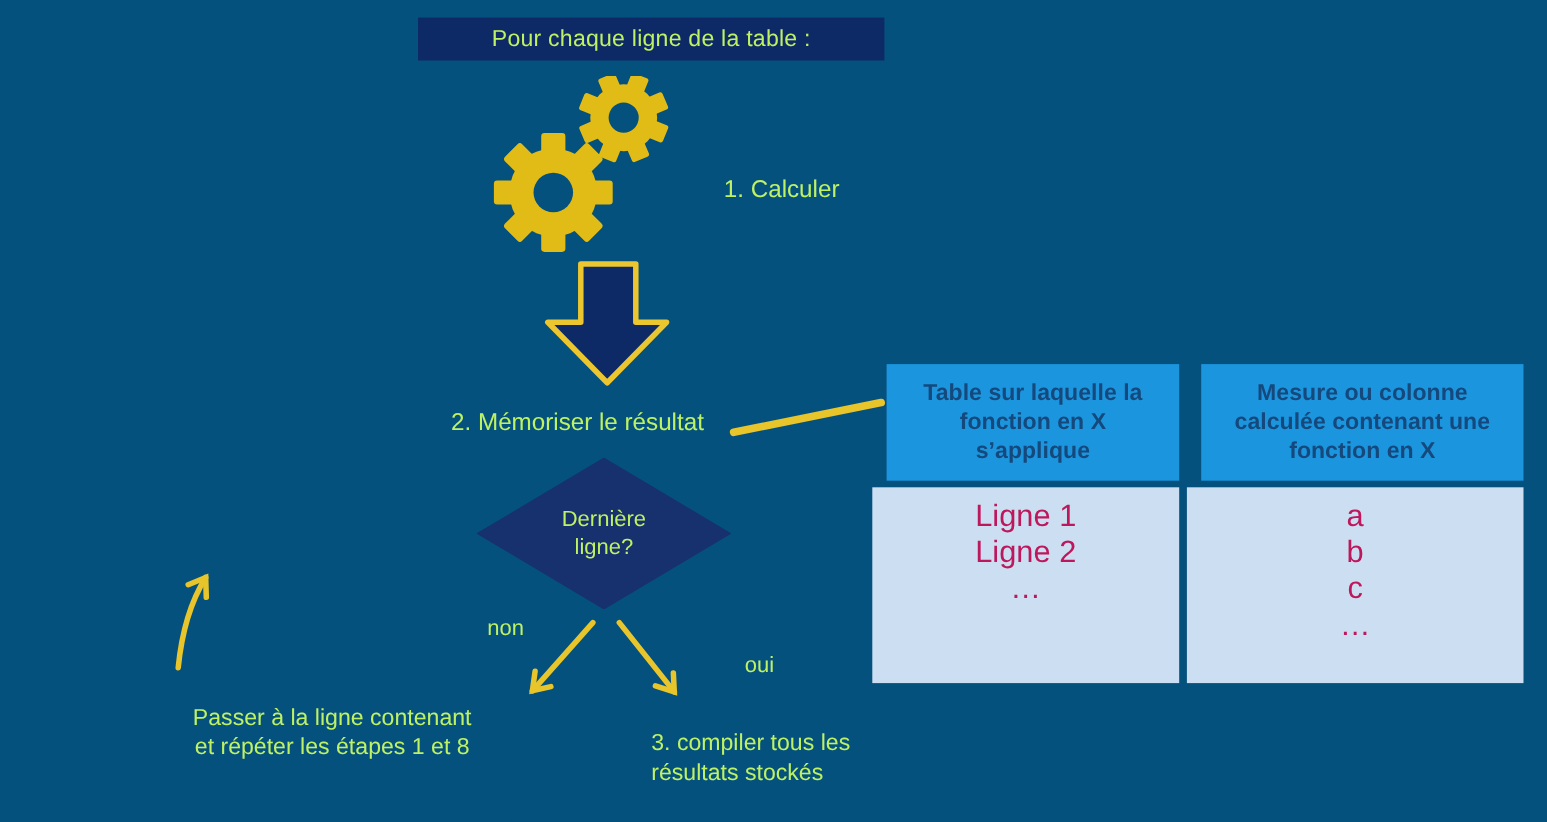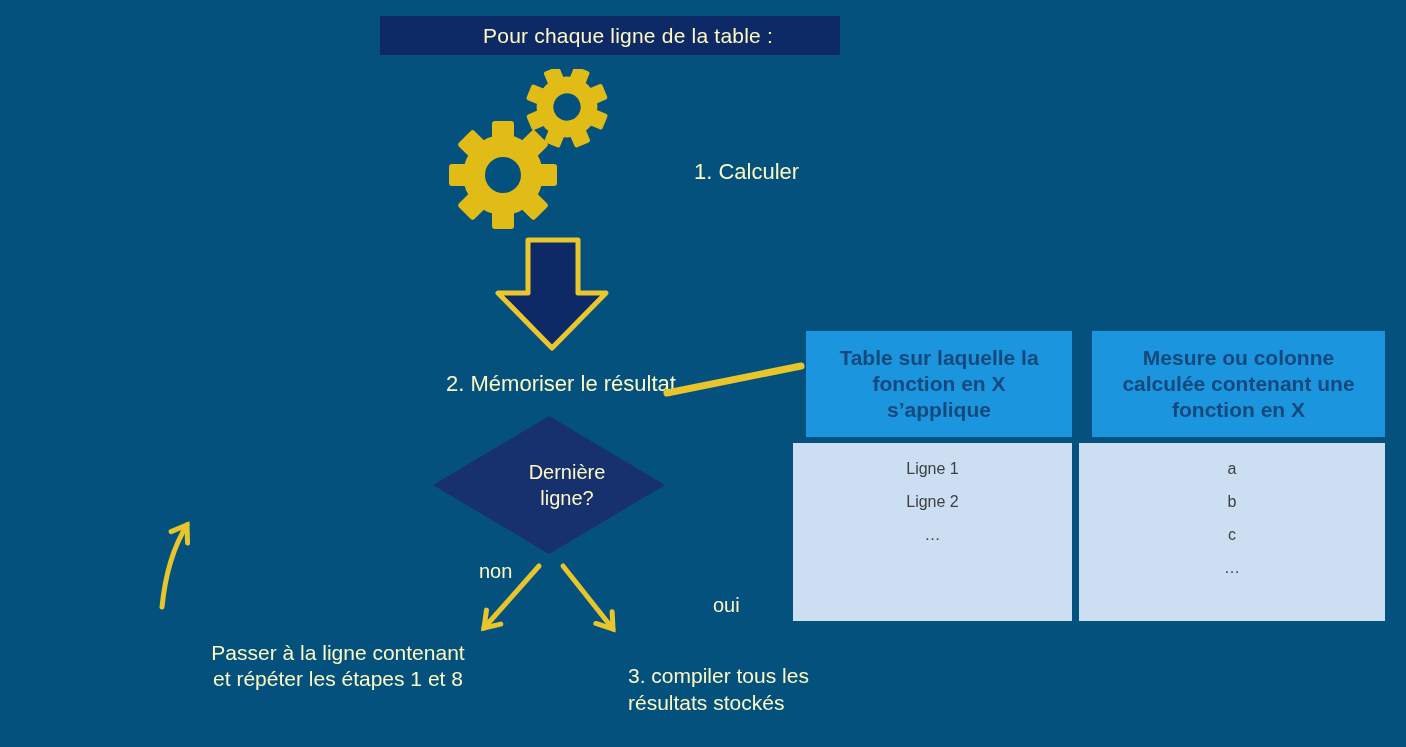--- a/index.html
+++ b/index.html
@@ -4,21 +4,21 @@
 <style>
   html,body{margin:0;padding:0;background:#05517E;}
   .stage{
     position:relative;
     width:1406px;height:747px;
     background:#05517E;
     overflow:hidden;
     font-family:"Liberation Sans", sans-serif;
   }
   .abs{position:absolute;}
-  .yellow{color:#fef9c3;padding-left:36px;}
+  .yellow{color:#bef264;}
 
   .title-box{
     left:380px;top:16px;width:424px;height:39px;
     background:#0E2A66;
     display:flex;align-items:center;justify-content:center;
     font-size:21px;letter-spacing:.2px;
   }
 
   .step-label{font-size:22px;white-space:nowrap;}
   .step1{left:658px;top:159px;}
@@ -56,24 +56,24 @@
   }
   .x-table .th{
     background:#1B96DE;color:#15497D;
     height:106px;
     display:flex;align-items:center;justify-content:center;
     text-align:center;
     font-size:21px;font-weight:bold;line-height:26px;
     padding:0 28px;box-sizing:border-box;margin-left:13px;
   }
   .x-table .td{
-    background:#CCDFF2;color:#404040;
+    background:#CCDFF2;color:#be185d;
     height:178px;
     padding-top:9px;box-sizing:border-box;
-    text-align:center;font-size:16px;line-height:33px;
+    text-align:center;font-size:28px;line-height:33px;
   }
 
   svg{display:block;}
   .stroke-layer{left:0;top:0;pointer-events:none;}
 </style>
 </head>
 <body>
 
 <div class="stage">
 

